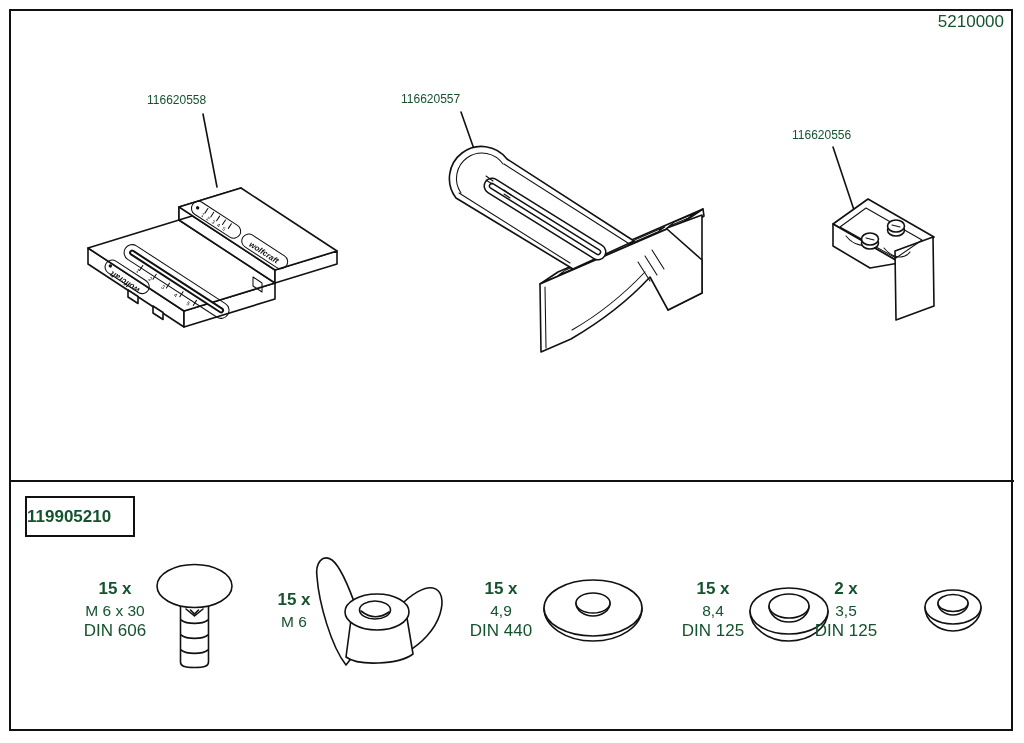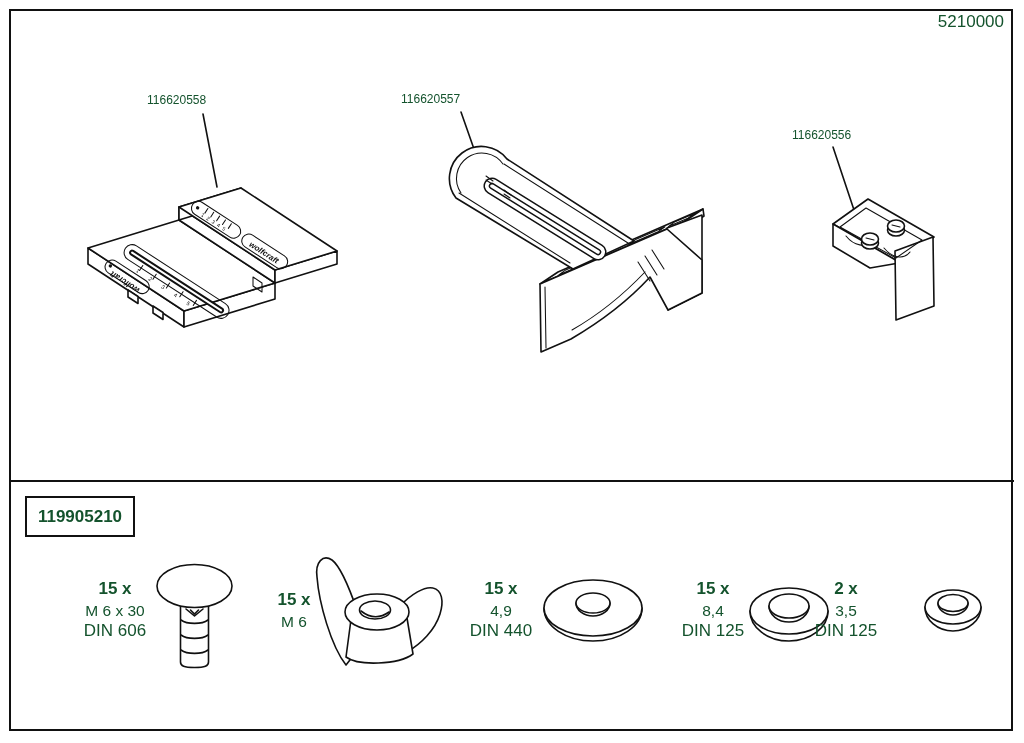--- a/index.html
+++ b/index.html
@@ -4,21 +4,21 @@
 <style>
   html,body{margin:0;padding:0;background:#fff;}
   .page{position:relative;width:1024px;height:743px;background:#fff;
         font-family:"Liberation Sans",sans-serif;color:#14532d;overflow:hidden;}
   .frame{position:absolute;left:9px;top:9px;width:1004px;height:722px;
          border:2px solid #111;box-sizing:border-box;}
   .divider{position:absolute;left:10px;top:480px;width:1004px;height:2px;background:#111;}
   .doc-number{position:absolute;top:12px;right:20px;font-size:17px;}
   .part-label{position:absolute;font-size:12px;white-space:nowrap;}
   .kit-box{position:absolute;left:25px;top:496px;width:106px;height:37px;
-           border:2px solid #111;box-sizing:content-box;text-align:center;
+           border:2px solid #111;box-sizing:content-box;text-align:left;
            line-height:37px;font-weight:bold;font-size:17px;}
   .hw-text{position:absolute;width:130px;text-align:center;}
   .hw-text .qty{font-weight:bold;font-size:17px;line-height:23px;}
   .hw-text .size{font-size:15.5px;line-height:21px;}
   .hw-text .std{font-size:17px;line-height:20px;}
   svg.layer{position:absolute;left:0;top:0;}
   .ln{stroke:#111;fill:none;stroke-width:1.6;stroke-linejoin:round;stroke-linecap:round;}
   .lnf{stroke:#111;fill:#fff;stroke-width:1.6;stroke-linejoin:round;}
   .thin{stroke:#111;fill:none;stroke-width:1.05;stroke-linejoin:round;stroke-linecap:round;}
   .eng{font-family:"Liberation Sans",sans-serif;font-weight:bold;font-style:italic;fill:#111;}

